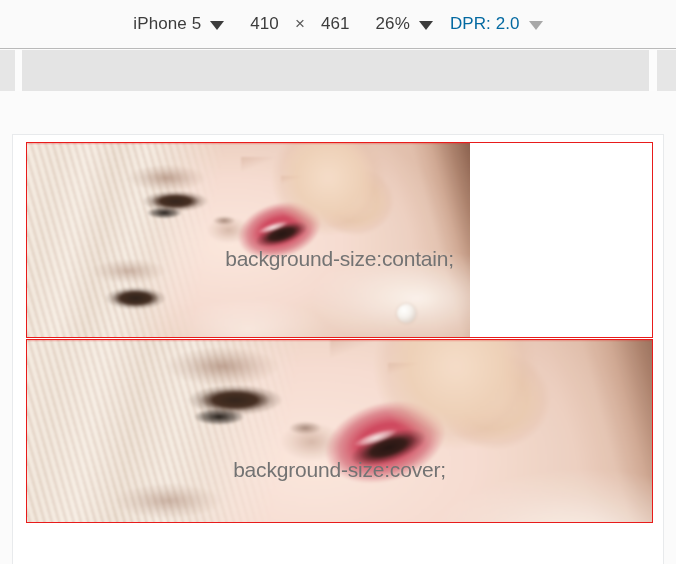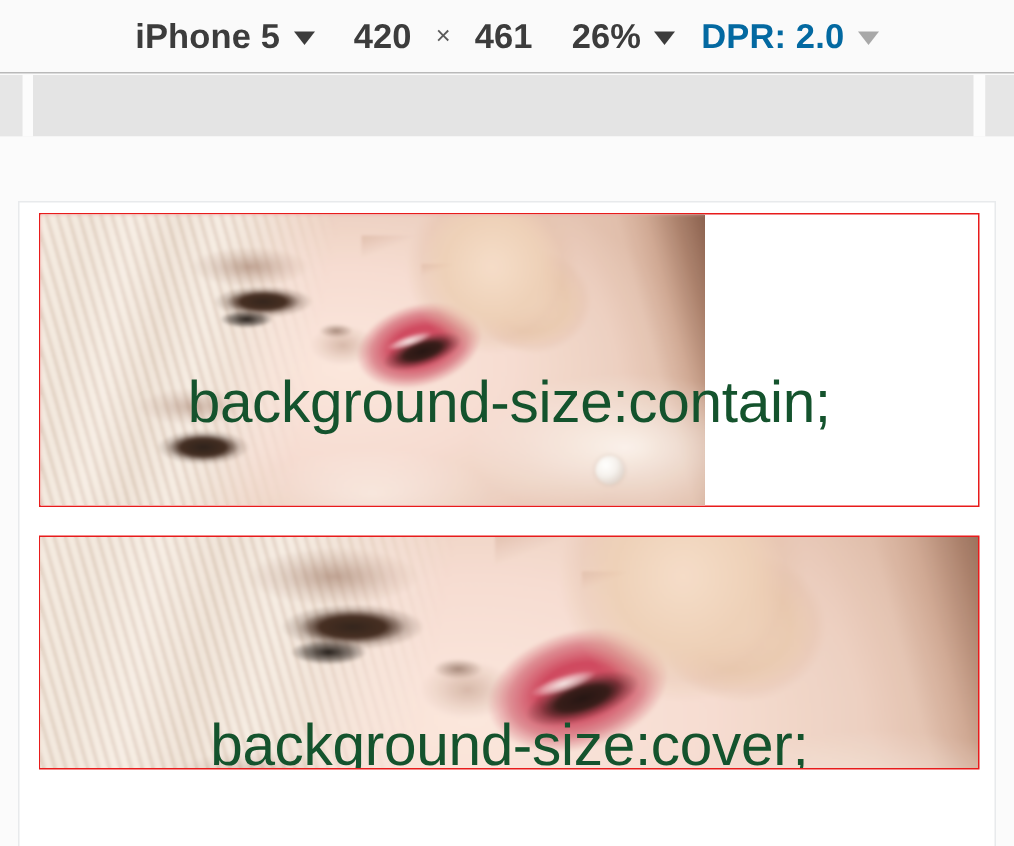--- a/index.html
+++ b/index.html
@@ -22,25 +22,24 @@
     display: flex;
     align-items: center;
     justify-content: center;
     gap: 0;
   }
   .tb-group {
     display: flex;
     align-items: center;
   }
   .tb-text {
-    font-size: 23px;
+    font-size: 17px;
     color: #3c3c3c;
     letter-spacing: 0.1px;
     white-space: nowrap;
-    font-weight: bold;
   }
   .tb-text.muted { color: #0369a1; }
   .tb-caret {
     display: inline-block;
     width: 0; height: 0;
     border-left: 7px solid transparent;
     border-right: 7px solid transparent;
     border-top: 9px solid #3c3c3c;
     margin-left: 9px;
     margin-top: 2px;
@@ -106,29 +105,29 @@
 
   
   .demo-box {
     position: absolute;
     left: 13px;
     width: 627px;
     border: 1px solid #e81b1b;
     overflow: hidden;
   }
   #demo-box-contain { top: 7px;   height: 196px; background: #ffffff; }
-  #demo-box-cover   { top: 222px; height: 156px; }
+  #demo-box-cover   { top: 204px; height: 184px; }
 
   .demo-label {
     position: absolute;
     left: 0; right: 0;
     top: 104px;
     text-align: center;
-    font-size: 39px;
-    color: #14532d;
+    font-size: 21px;
+    color: #737373;
     font-family: "Liberation Sans", sans-serif;
     letter-spacing: -0.2px;
     z-index: 5;
     pointer-events: none;
   }
   #demo-box-cover .demo-label { top: 118px; }
 
   
   
   .photo {
@@ -261,21 +260,21 @@
 <div id="device-toolbar">
 
   <div class="tb-group">
     <span class="tb-text">iPhone 5</span>
     <span class="tb-caret"></span>
   </div>
 
   <div class="tb-sep"></div>
 
   <div class="tb-group">
-    <span class="tb-text">420</span>
+    <span class="tb-text">410</span>
     <span class="tb-x">×</span>
     <span class="tb-text">461</span>
   </div>
 
   <div class="tb-sep"></div>
 
   <div class="tb-group">
     <span class="tb-text">26%</span>
     <span class="tb-caret"></span>
   </div>

